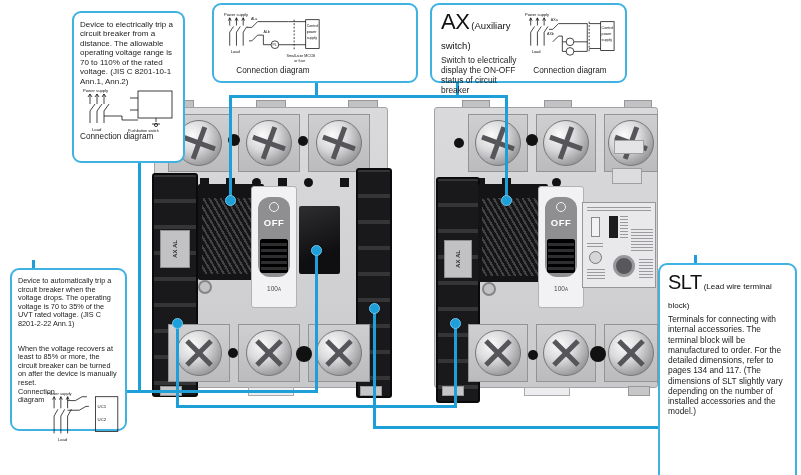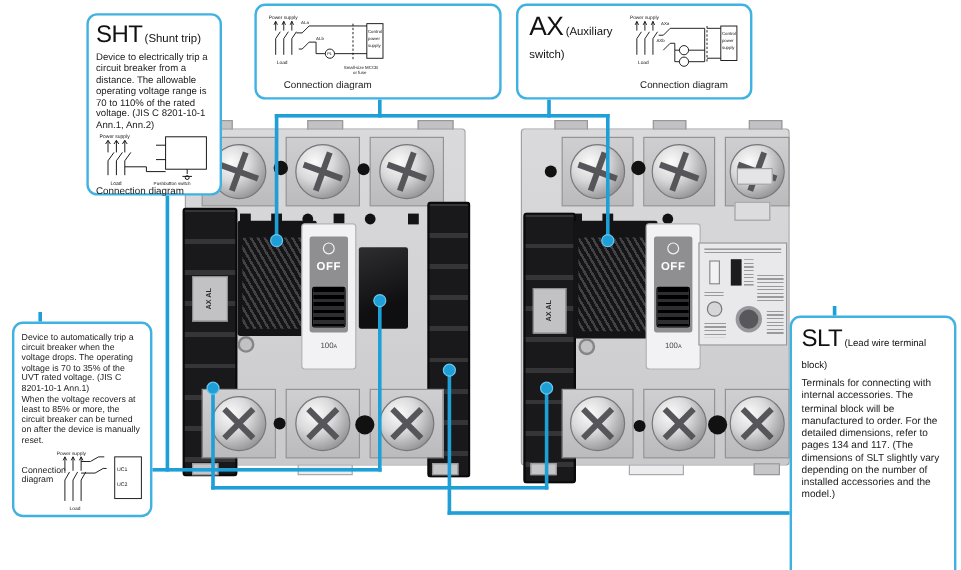--- a/index.html
+++ b/index.html
@@ -44,21 +44,21 @@
   .sideblock{position:absolute;background:#19191b;border-radius:3px;
              background-image:repeating-linear-gradient(180deg,rgba(255,255,255,.12) 0 4px,rgba(0,0,0,0) 4px 26px);
              box-shadow:inset 0 0 0 2px #0a0a0c;}
   .sticker{position:absolute;background:#c2c2c4;border:1px solid #8e8e90;box-sizing:border-box;
            display:flex;align-items:center;justify-content:center;z-index:2;}
   .sticker span{transform:rotate(-90deg);font-size:6px;font-weight:bold;color:#2b2b2d;white-space:nowrap;}
   .pocket{position:absolute;background:#141416;border-radius:2px;}
   .cable{position:absolute;background:repeating-linear-gradient(60deg,#151517 0 3px,#424244 3px 5px);
          border-radius:2px;}
   .toggle{position:absolute;background:#f2f2f4;border:1px solid #b2b2b4;border-radius:3px;box-sizing:border-box;}
-  .rocker{position:absolute;left:6px;top:10px;width:32px;height:80px;background:#8f8f92;border-radius:2px;}
+  .rocker{position:absolute;left:6px;top:10px;width:32px;height:80px;background:#8f8f92;border-radius:12px;}
   .o-ring{position:absolute;left:50%;top:5px;transform:translateX(-50%);width:8px;height:8px;border:1.5px solid #f2f2f2;border-radius:50%;}
   .off-label{position:absolute;left:0;right:0;top:20px;text-align:center;color:#fff;font-weight:bold;font-size:9.5px;letter-spacing:0.5px;}
   .handle{position:absolute;left:2px;top:42px;width:28px;height:34px;border-radius:2px;
           background:repeating-linear-gradient(180deg,#000 0 3px,#2e2e30 3px 6px);border:1px solid #000;box-sizing:border-box;}
   .rating{position:absolute;left:0;right:0;top:98px;text-align:center;font-size:6.5px;color:#4a4a4c;}
   .rating .unit{font-size:4.5px;}
   .device{position:absolute;background:linear-gradient(160deg,#2e2e30,#0f0f11 70%);border-radius:2px;}
   .mount-hole{position:absolute;width:14px;height:14px;border-radius:50%;background:#c2c2c4;border:2px solid #858587;box-sizing:border-box;}
   .foot{position:absolute;background:#c6c6c8;border:1px solid #98989a;box-sizing:border-box;}
   .foot.center{background:#ededef;border-color:#aaaaac;}
@@ -236,23 +236,20 @@
   <div class="line" style="left:373px;top:310px;width:3px;height:119px"></div>
   <div class="line" style="left:373px;top:426px;width:285px;height:3px"></div>
   <div class="dot" style="left:172px;top:318px"></div>
   <div class="dot" style="left:369px;top:303px"></div>
   <div class="dot" style="left:450px;top:318px"></div>
 
   <div class="line" style="left:32px;top:260px;width:3px;height:8px"></div>
   <div class="line" style="left:694px;top:255px;width:3px;height:8px"></div>
 
   <div class="callout" style="left:72px;top:11px;width:113px;height:152px;padding:5px 6px">
-    <div>
-      <span class="co-title" style="font-size:20px">SHT</span><span class="co-sub">(Shunt trip)</span>
-    </div>
     <div class="co-body" style="font-size:8px;line-height:1.18">Device to electrically trip a circuit breaker from a distance. The allowable operating voltage range is 70 to 110% of the rated voltage. (JIS C 8201-10-1 Ann.1, Ann.2)</div>
     <svg class="schem" width="99" height="46" viewBox="0 0 99 46">
       <text x="3" y="6" class="t42">Power supply</text>
       <path class="sline" d="M10 8v10 M17 8v10 M24 8v10 M8 11l2-3 2 3 M15 11l2-3 2 3 M22 11l2-3 2 3"></path>
       <path class="sline" d="M10 25l5-7 M17 25l5-7 M24 25l5-7 M10 25v12 M17 25v12 M24 25v12"></path>
       <text x="12" y="45" class="t42">Load</text>
       <rect class="sline" x="58" y="5" width="34" height="27"></rect>
       <path class="sline" d="M24 30h18v4h16 M58 12h-8 M58 24h-8 M76 36v-4 M72 38h8"></path>
       <circle class="sline" cx="76" cy="39" r="1.6"></circle>
       <text x="48" y="45.5" class="t38">Pushbutton switch</text>
@@ -282,20 +279,21 @@
         <text x="66" y="49" class="t38">Small-size MCCB</text>
         <text x="74" y="54" class="t38">or fuse</text>
       </svg>
       <div class="co-caption" style="text-align:center">Connection diagram</div>
     </div>
   </div>
 
   <div class="callout" style="left:430px;top:3px;width:197px;height:80px;padding:4px 9px;display:flex">
     <div style="width:94px">
       <span class="co-title">AX</span><span class="co-sub">(Auxiliary switch)</span>
+      <div class="co-body" style="font-size:8.4px">Switch to electrically display the ON-OFF status of circuit breaker</div>
     </div>
     <div style="width:92px">
       <svg class="schem" width="92" height="57" viewBox="0 0 96 57">
         <text x="1" y="6" class="t42">Power supply</text>
         <path class="sline" d="M7 8v8 M14 8v8 M21 8v8 M5.5 11l1.5-3 1.5 3 M12.5 11l1.5-3 1.5 3 M19.5 11l1.5-3 1.5 3"></path>
         <path class="sline" d="M7 23l4-6 M14 23l4-6 M21 23l4-6 M7 23v14 M14 23v14 M21 23v14"></path>
         <text x="8" y="45" class="t42">Load</text>
         <text x="28" y="11" class="t38">AXa</text>
         <text x="24" y="26" class="t38">AXb</text>
         <path class="sline" d="M30 20l6-6 M30 20h-4 M36 14h30 M30 33l6-6 M36 27h4 v6 h4"></path>
@@ -307,22 +305,22 @@
         <rect class="sline" x="80" y="12" width="14" height="30"></rect>
         <text x="81" y="20" class="t38">Control</text>
         <text x="81" y="26" class="t38">power</text>
         <text x="81" y="32" class="t38">supply</text>
       </svg>
       <div class="co-caption" style="text-align:center">Connection diagram</div>
     </div>
   </div>
 
   <div class="callout" style="left:10px;top:268px;width:117px;height:163px;padding:5px 6px">
-    <div class="co-body" style="font-size:7.3px;line-height:1.18">Device to automatically trip a circuit breaker when the voltage drops. The operating voltage is 70 to 35% of the UVT rated voltage. (JIS C 8201-10-1 Ann.1)</div>
-    <div class="co-body" style="font-size:7.3px;line-height:1.18;margin-top:0">When the voltage recovers at least to 85% or more, the circuit breaker can be turned on after the device is manually reset.</div>
+    <div class="co-body" style="font-size:7.3px;line-height:1.18">Device to automatically trip a circuit breaker when the voltage drops. The operating voltage is 70 to 35% of the UVT rated voltage. (JIS C 8201-2-22 Ann.1)</div>
+    <div class="co-body" style="font-size:7.3px;line-height:1.18;margin-top:16px">When the voltage recovers at least to 85% or more, the circuit breaker can be turned on after the device is manually reset.</div>
     <svg class="schem" width="105" height="56" viewBox="0 0 106 58" style="margin-top:1px">
       <text x="29" y="6" class="t42">Power supply</text>
       <path class="sline" d="M36 8v12 M43 8v12 M50 8v12 M34.5 11l1.5-3 1.5 3 M41.5 11l1.5-3 1.5 3 M48.5 11l1.5-3 1.5 3"></path>
       <path class="sline" d="M36 28l4-7 M43 28l4-7 M50 28l4-7 M36 28v18 M43 28v18 M50 28v18"></path>
       <text x="40" y="54" class="t42">Load</text>
       <path class="sline" d="M50 12h8 l7-4 h5 M50 22h12 l7-4 h3"></path>
       <rect class="sline" x="79" y="8" width="23" height="36"></rect>
       <text x="81" y="20" class="t45">UC1</text>
       <text x="81" y="33" class="t45">UC2</text>
     </svg>

